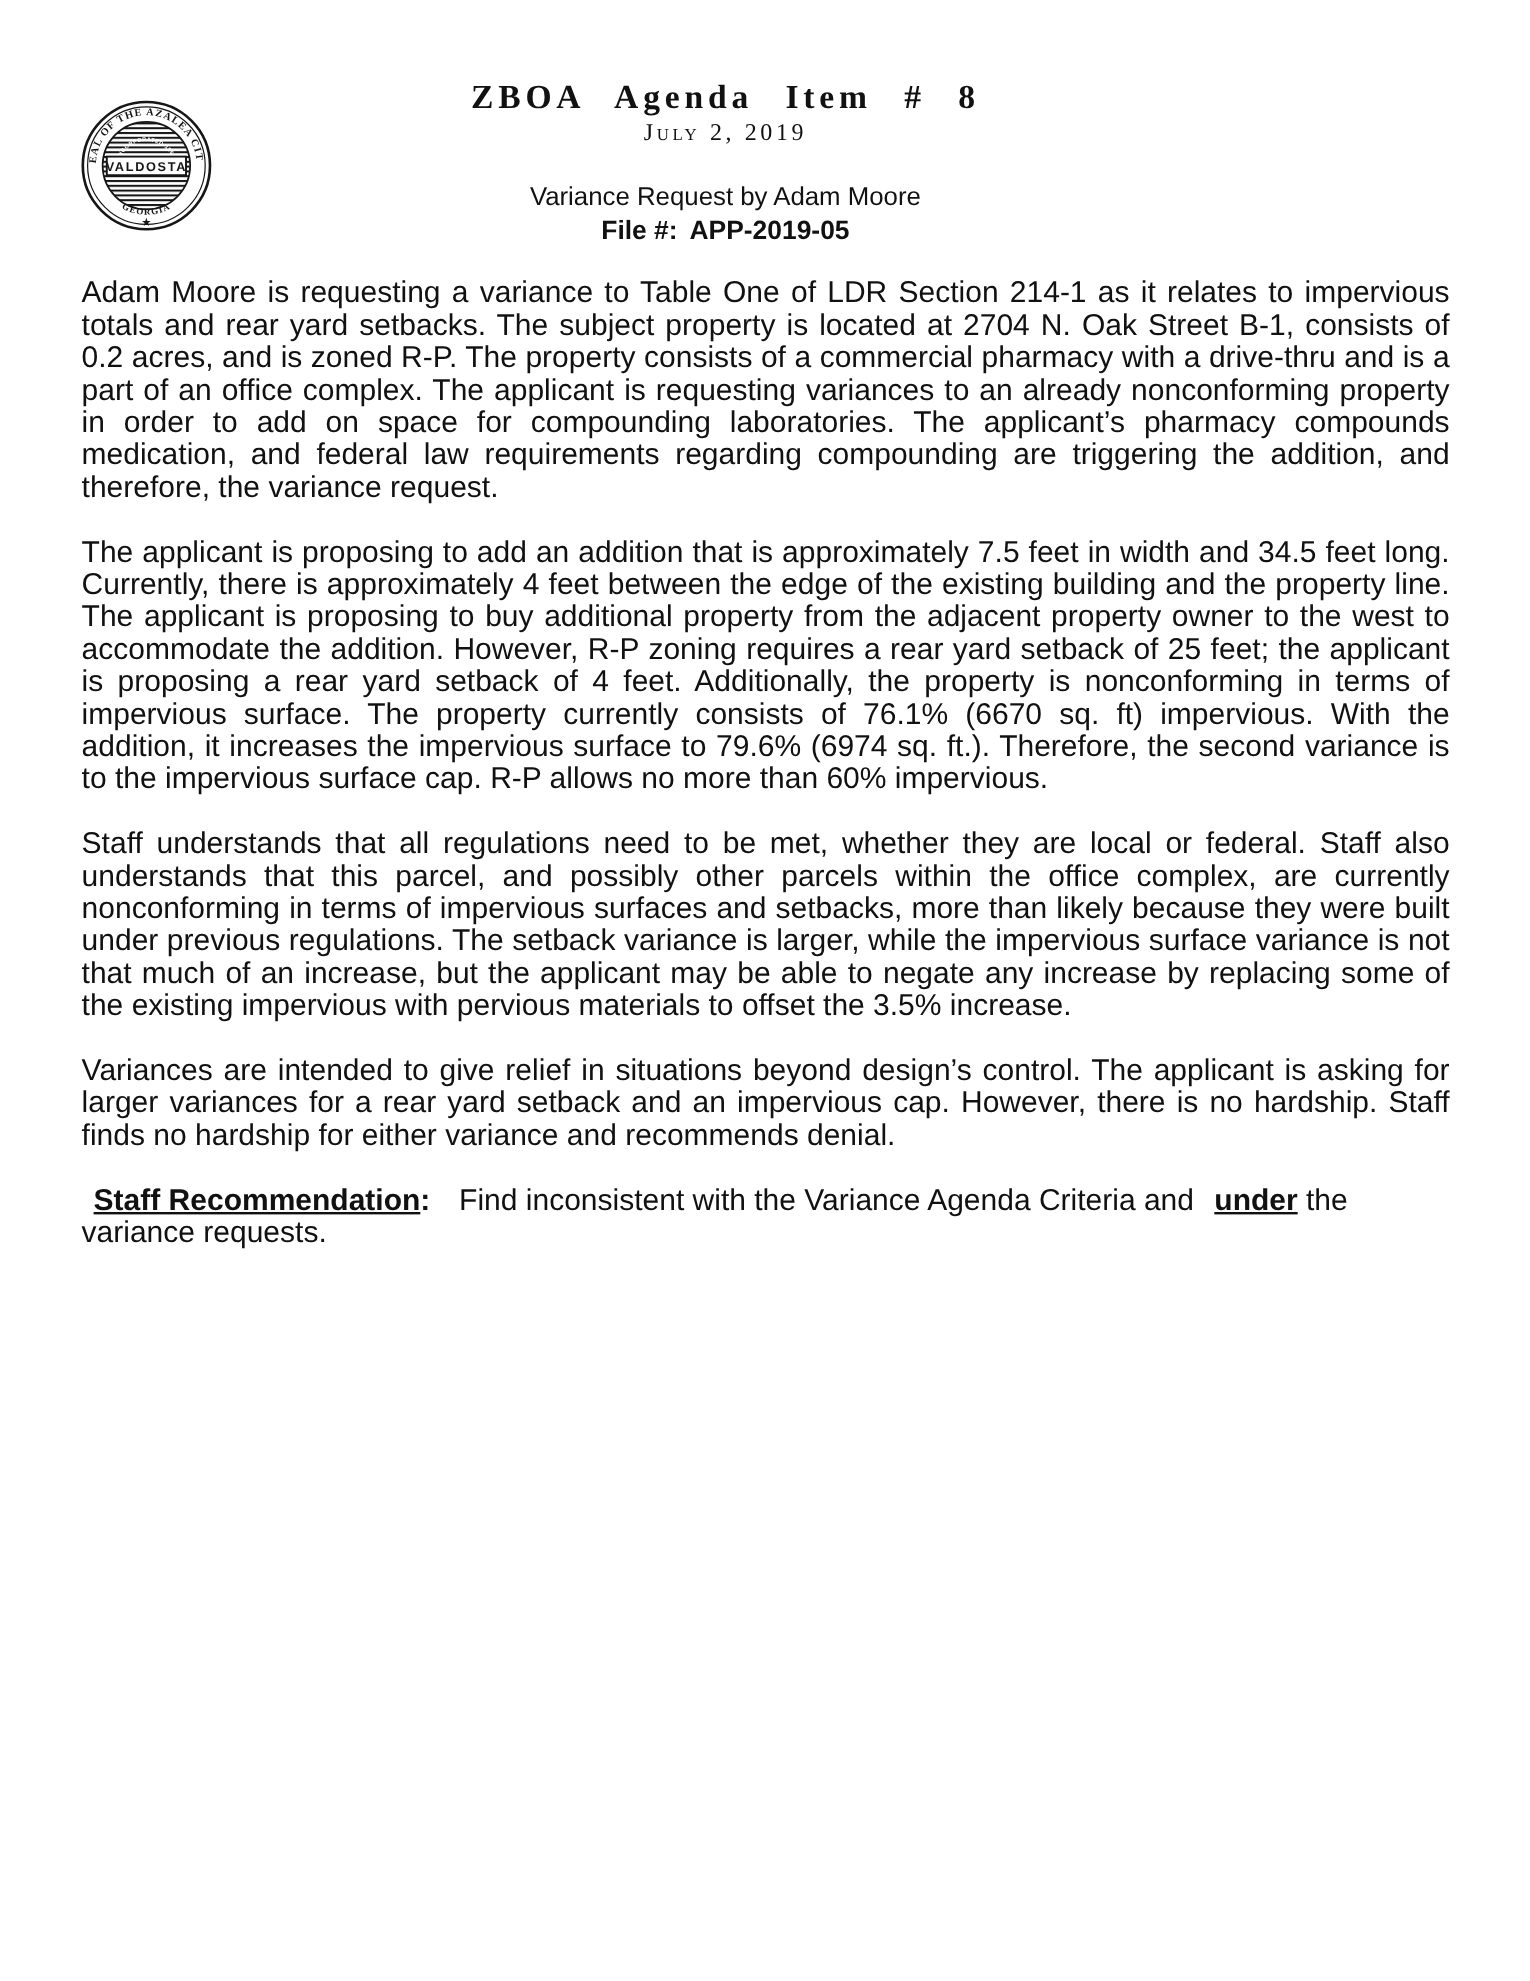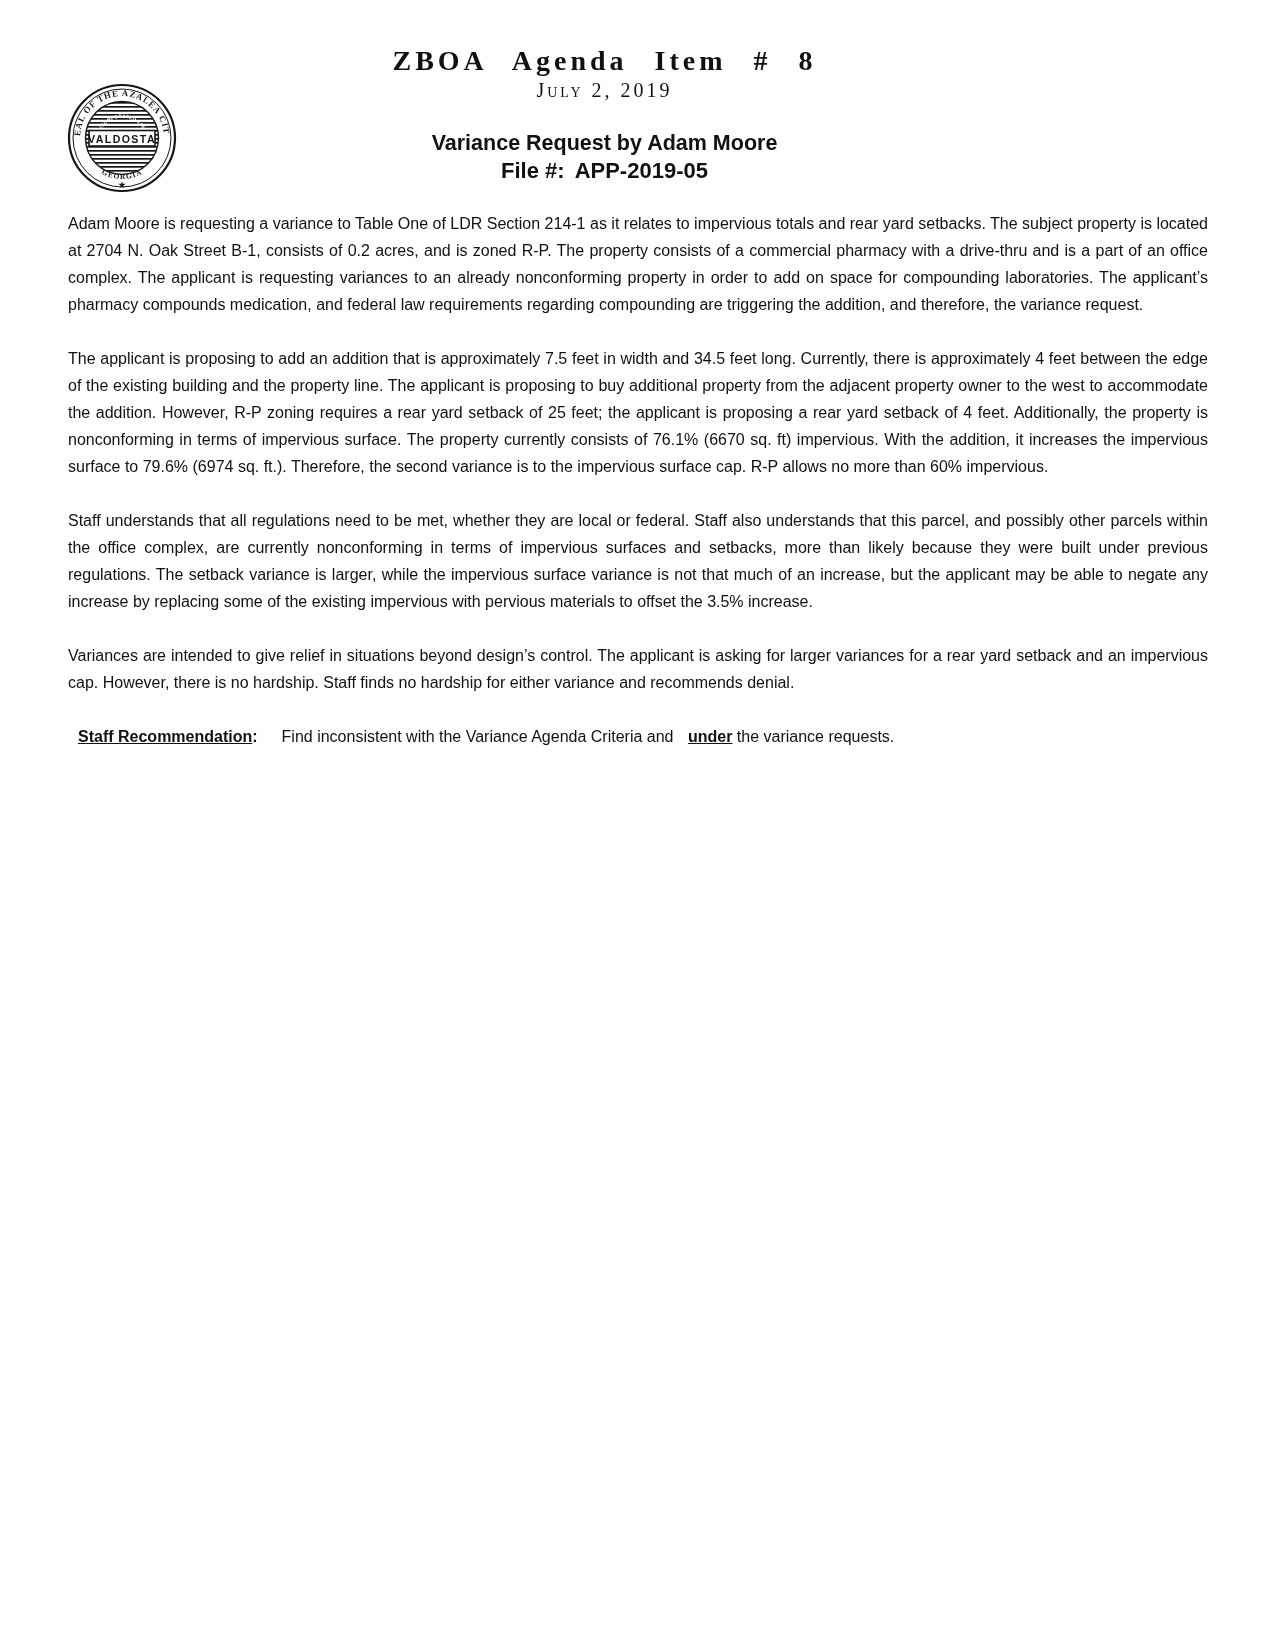--- a/index.html
+++ b/index.html
@@ -18,55 +18,55 @@
     overflow: hidden;
   }
   .seal {
     position: absolute;
     left: 66px;
     top: 82px;
     width: 112px;
     height: 112px;
   }
   .header-text {
-    padding: 46px 134px 0 68px; 
+    padding: 67px 134px 0 68px; 
     text-align: center;
   }
   .agenda-title {
     font-family: "Liberation Serif", serif;
     font-weight: 700;
     font-size: 28px;
     letter-spacing: 4px;
     word-spacing: 16px;
     line-height: 30px;
   }
   .agenda-date {
     font-family: "Liberation Serif", serif;
     font-weight: 400;
     font-variant: small-caps;
     font-size: 20px;
     letter-spacing: 3px;
     line-height: 24px;
     margin-top: 2px;
   }
   .doc-title {
-    font-weight: 700;
+    font-weight: 400;
     font-size: 21.5px;
     line-height: 27px;
     margin-top: 28px;
   }
   .file-line {
     font-weight: 700;
     font-size: 22px;
     line-height: 27px;
   }
   .file-label { margin-right: 10px; }
   .document-body {
     padding: 26px 67px 0 68px;
-    font-size: 16px;
+    font-size: 25px;
     line-height: 27px;
     text-align: justify;
   }
   .document-body p {
     margin: 0 0 27px 0;
   }
   .recommendation {
     text-align: left;
   }
   .bold { font-weight: 700; }

